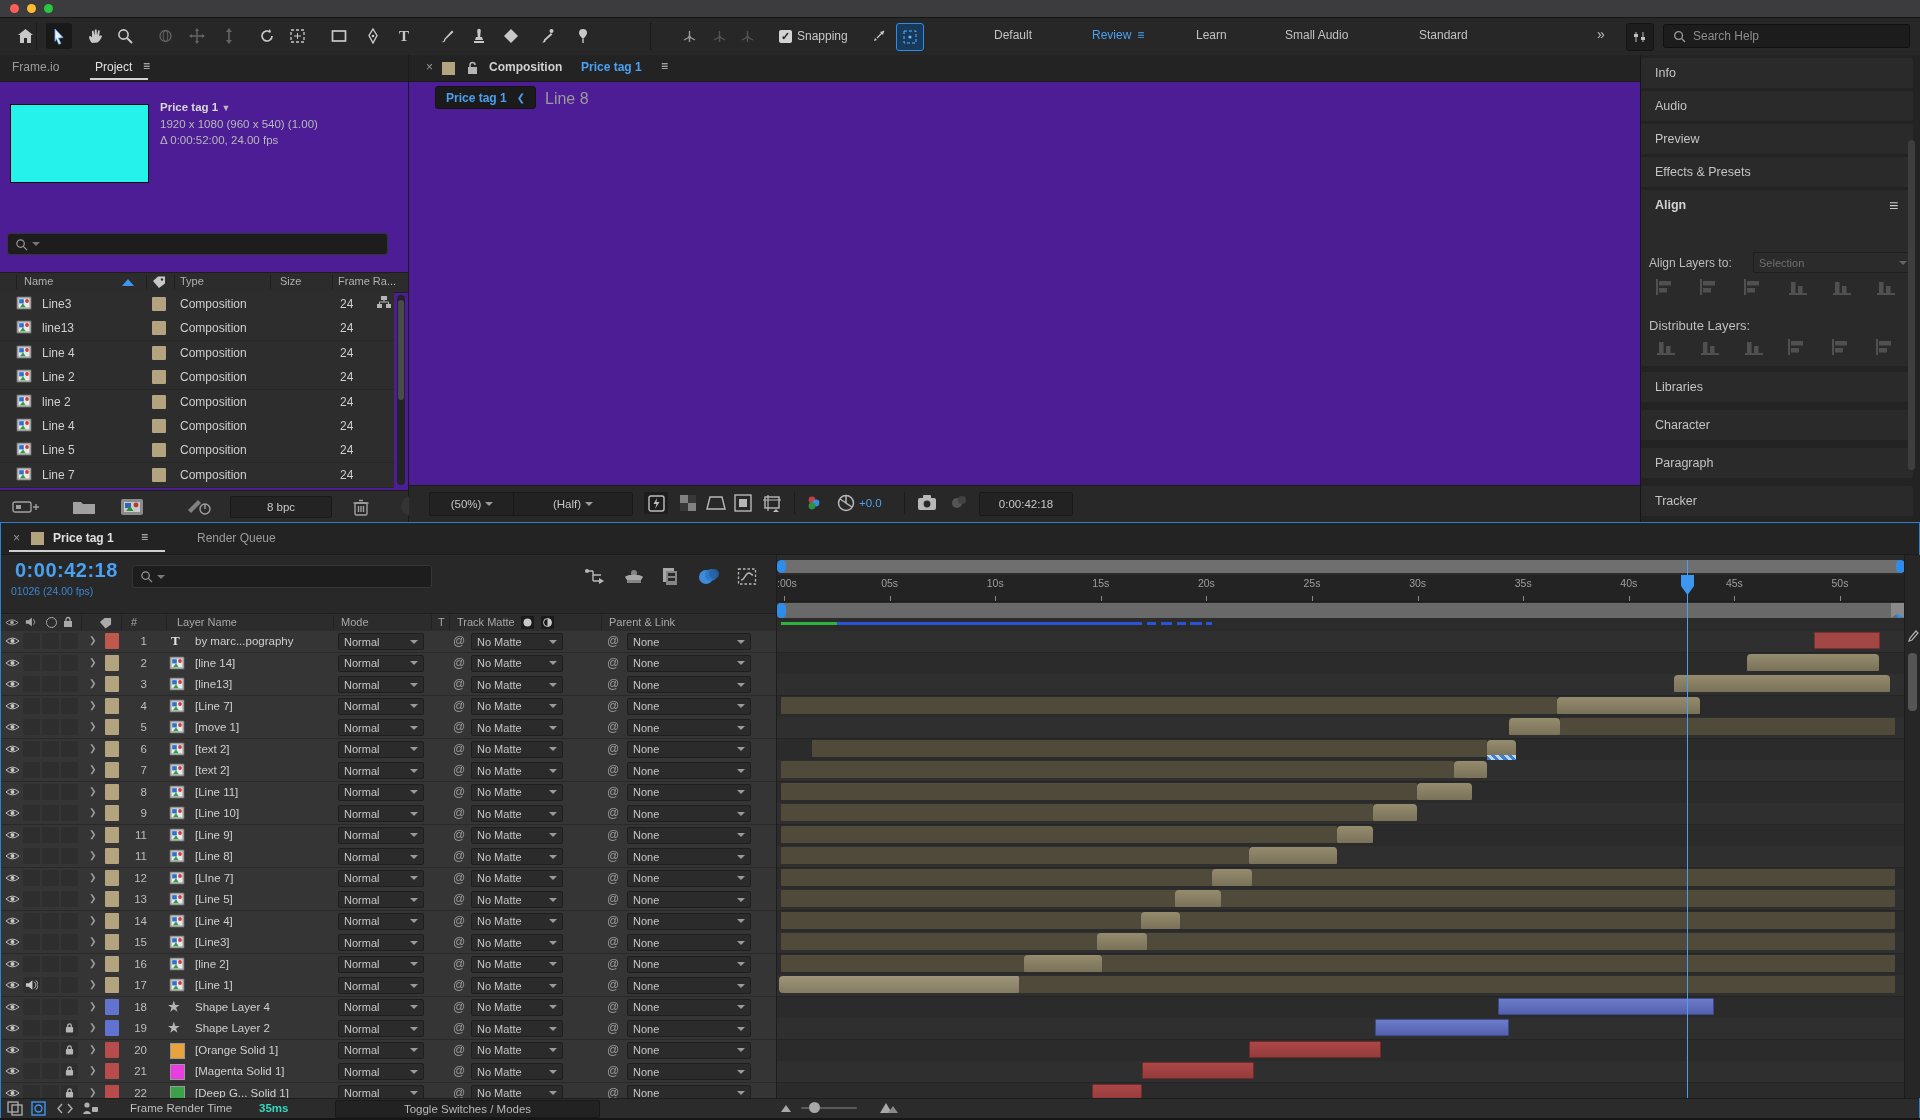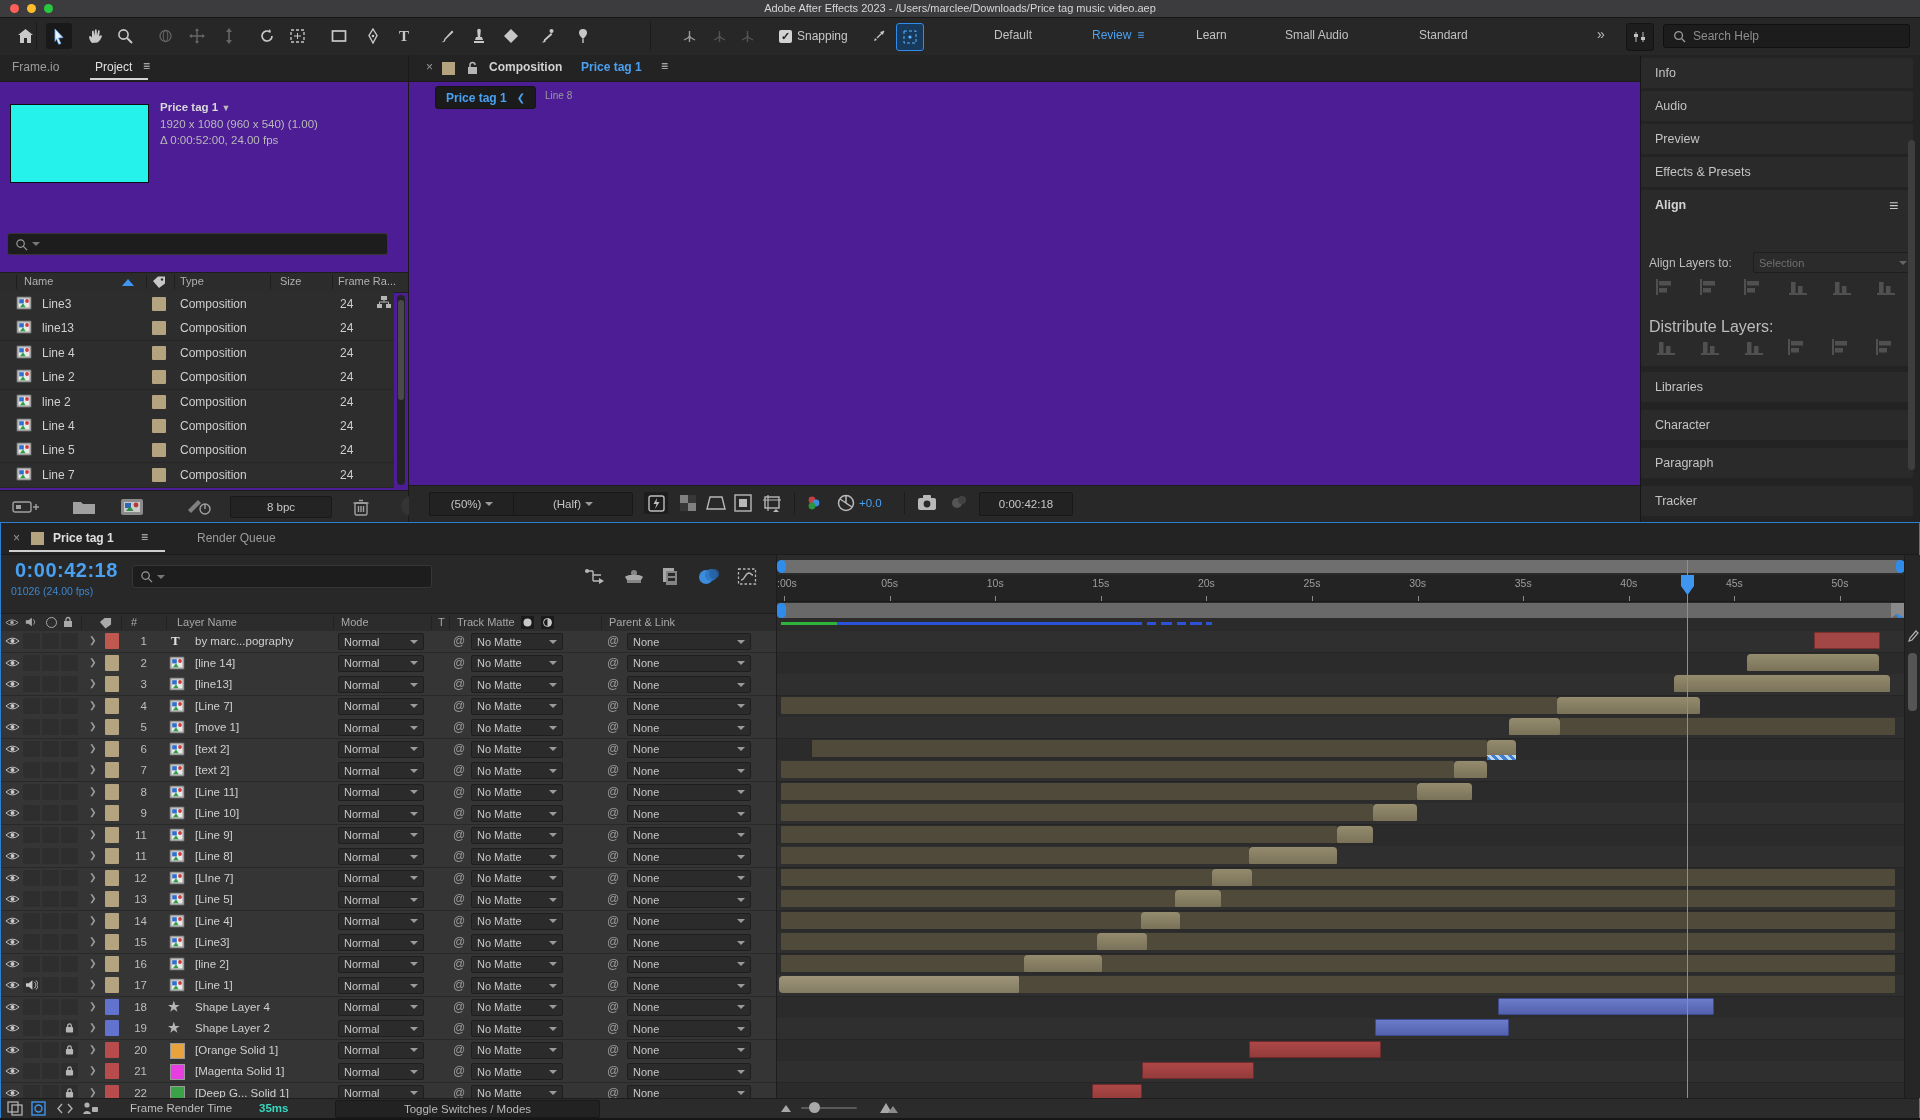--- a/index.html
+++ b/index.html
@@ -158,21 +158,20 @@
   .zslider{position:absolute;left:800px;top:8px;width:56px;height:2px;background:#5a5a5a;border-radius:1px;}
   .zknob{position:absolute;left:808px;top:3px;width:11px;height:11px;background:#a8a8a8;border-radius:50%;}
 </style>
 </head>
 <body>
 
 <div class="titlebar">
   <span class="tl" style="left:10px;background:#ff5f57"></span>
   <span class="tl" style="left:27px;background:#febc2e"></span>
   <span class="tl" style="left:44px;background:#28c840"></span>
-  <span class="title-text nw">Adobe After Effects 2023 - /Users/marclee/Downloads/Price tag music video.aep</span>
 </div>
 
 <div class="toolbar">
   <span style="display:contents"><span class="tool on" style="left:12px">
         <svg width="17" height="16" viewBox="0 0 17 16">
           <path d="M8.5 1l7.5 6h-2v8h-4v-5h-3v5h-4V7h-2z" fill="#c8c8c8"></path>
         </svg>
       </span><span class="tool active" style="left:46px">
         <svg width="16" height="17" viewBox="0 0 16 17">
           <path d="M4 1l8 8.6-4.6.4 2.4 5.4-2 .9-2.4-5.5L4 13.4z" fill="#e8f2fc" stroke="#6aaef5" stroke-width="0.8"></path>
@@ -479,21 +478,21 @@
         <path d="M3 6V4a2.5 2.5 0 015 0" stroke="#b5b5b5" stroke-width="1.5" fill="none"></path>
       </svg>
     <span class="abs" style="left:80px;top:5px;font-weight:bold;color:#d2d2d2">Composition</span>
     <span class="abs" style="left:172px;top:5px;font-weight:bold;color:#4ba0f0">Price tag 1</span>
     <span class="abs" style="left:252px;top:4px;color:#c8c8c8">≡</span>
   </div>
   <div class="crumbchip">
     <span style="color:#4ba0f0;font-weight:bold">Price tag 1</span>
     <span style="color:#4ba0f0;font-size:10px">❮</span>
   </div>
-  <span class="abs" style="left:136px;top:35px;font-size:10px;color:#9a9a9a">Line 8</span>
+  <span class="abs" style="left:136px;top:35px;font-size:16px;color:#9a9a9a">Line 8</span>
 
 
   <div class="cbar">
     <div class="cbox" style="left:20px;width:84px">
       <span>(50%)</span>
         <b class="cv"></b>
     </div>
     <div class="cbox" style="left:104px;width:118px">
       <span>(Half)</span>
         <b class="cv"></b>
@@ -575,21 +574,21 @@
             <rect x="11" y="8" width="4.5" height="7" fill="#808080"></rect>
           </svg></span><span class="albtn" style="left:190px;top:88px"><svg width="22" height="18" viewBox="0 0 22 18">
             <path d="M2 16h18" stroke="#808080" stroke-width="2"></path>
             <rect x="4" y="4" width="4.5" height="11" fill="#808080"></rect>
             <rect x="11" y="8" width="4.5" height="7" fill="#808080"></rect>
           </svg></span><span class="albtn" style="left:234px;top:88px"><svg width="22" height="18" viewBox="0 0 22 18">
             <path d="M2 16h18" stroke="#808080" stroke-width="2"></path>
             <rect x="4" y="4" width="4.5" height="11" fill="#808080"></rect>
             <rect x="11" y="8" width="4.5" height="7" fill="#808080"></rect>
           </svg></span></div>
-    <span class="abs nw" style="left:8px;top:128px;font-size:16px;color:#bdbdbd">Distribute Layers:</span>
+    <span class="abs nw" style="left:8px;top:128px;font-size:13px;color:#bdbdbd">Distribute Layers:</span>
     <div style="display:contents"><span class="albtn" style="left:14px;top:148px"><svg width="22" height="18" viewBox="0 0 22 18">
             <path d="M2 16h18" stroke="#808080" stroke-width="2"></path>
             <rect x="4" y="4" width="4.5" height="11" fill="#808080"></rect>
             <rect x="11" y="8" width="4.5" height="7" fill="#808080"></rect>
           </svg></span><span class="albtn" style="left:58px;top:148px"><svg width="22" height="18" viewBox="0 0 22 18">
             <path d="M2 16h18" stroke="#808080" stroke-width="2"></path>
             <rect x="4" y="4" width="4.5" height="11" fill="#808080"></rect>
             <rect x="11" y="8" width="4.5" height="7" fill="#808080"></rect>
           </svg></span><span class="albtn" style="left:102px;top:148px"><svg width="22" height="18" viewBox="0 0 22 18">
             <path d="M2 16h18" stroke="#808080" stroke-width="2"></path>

